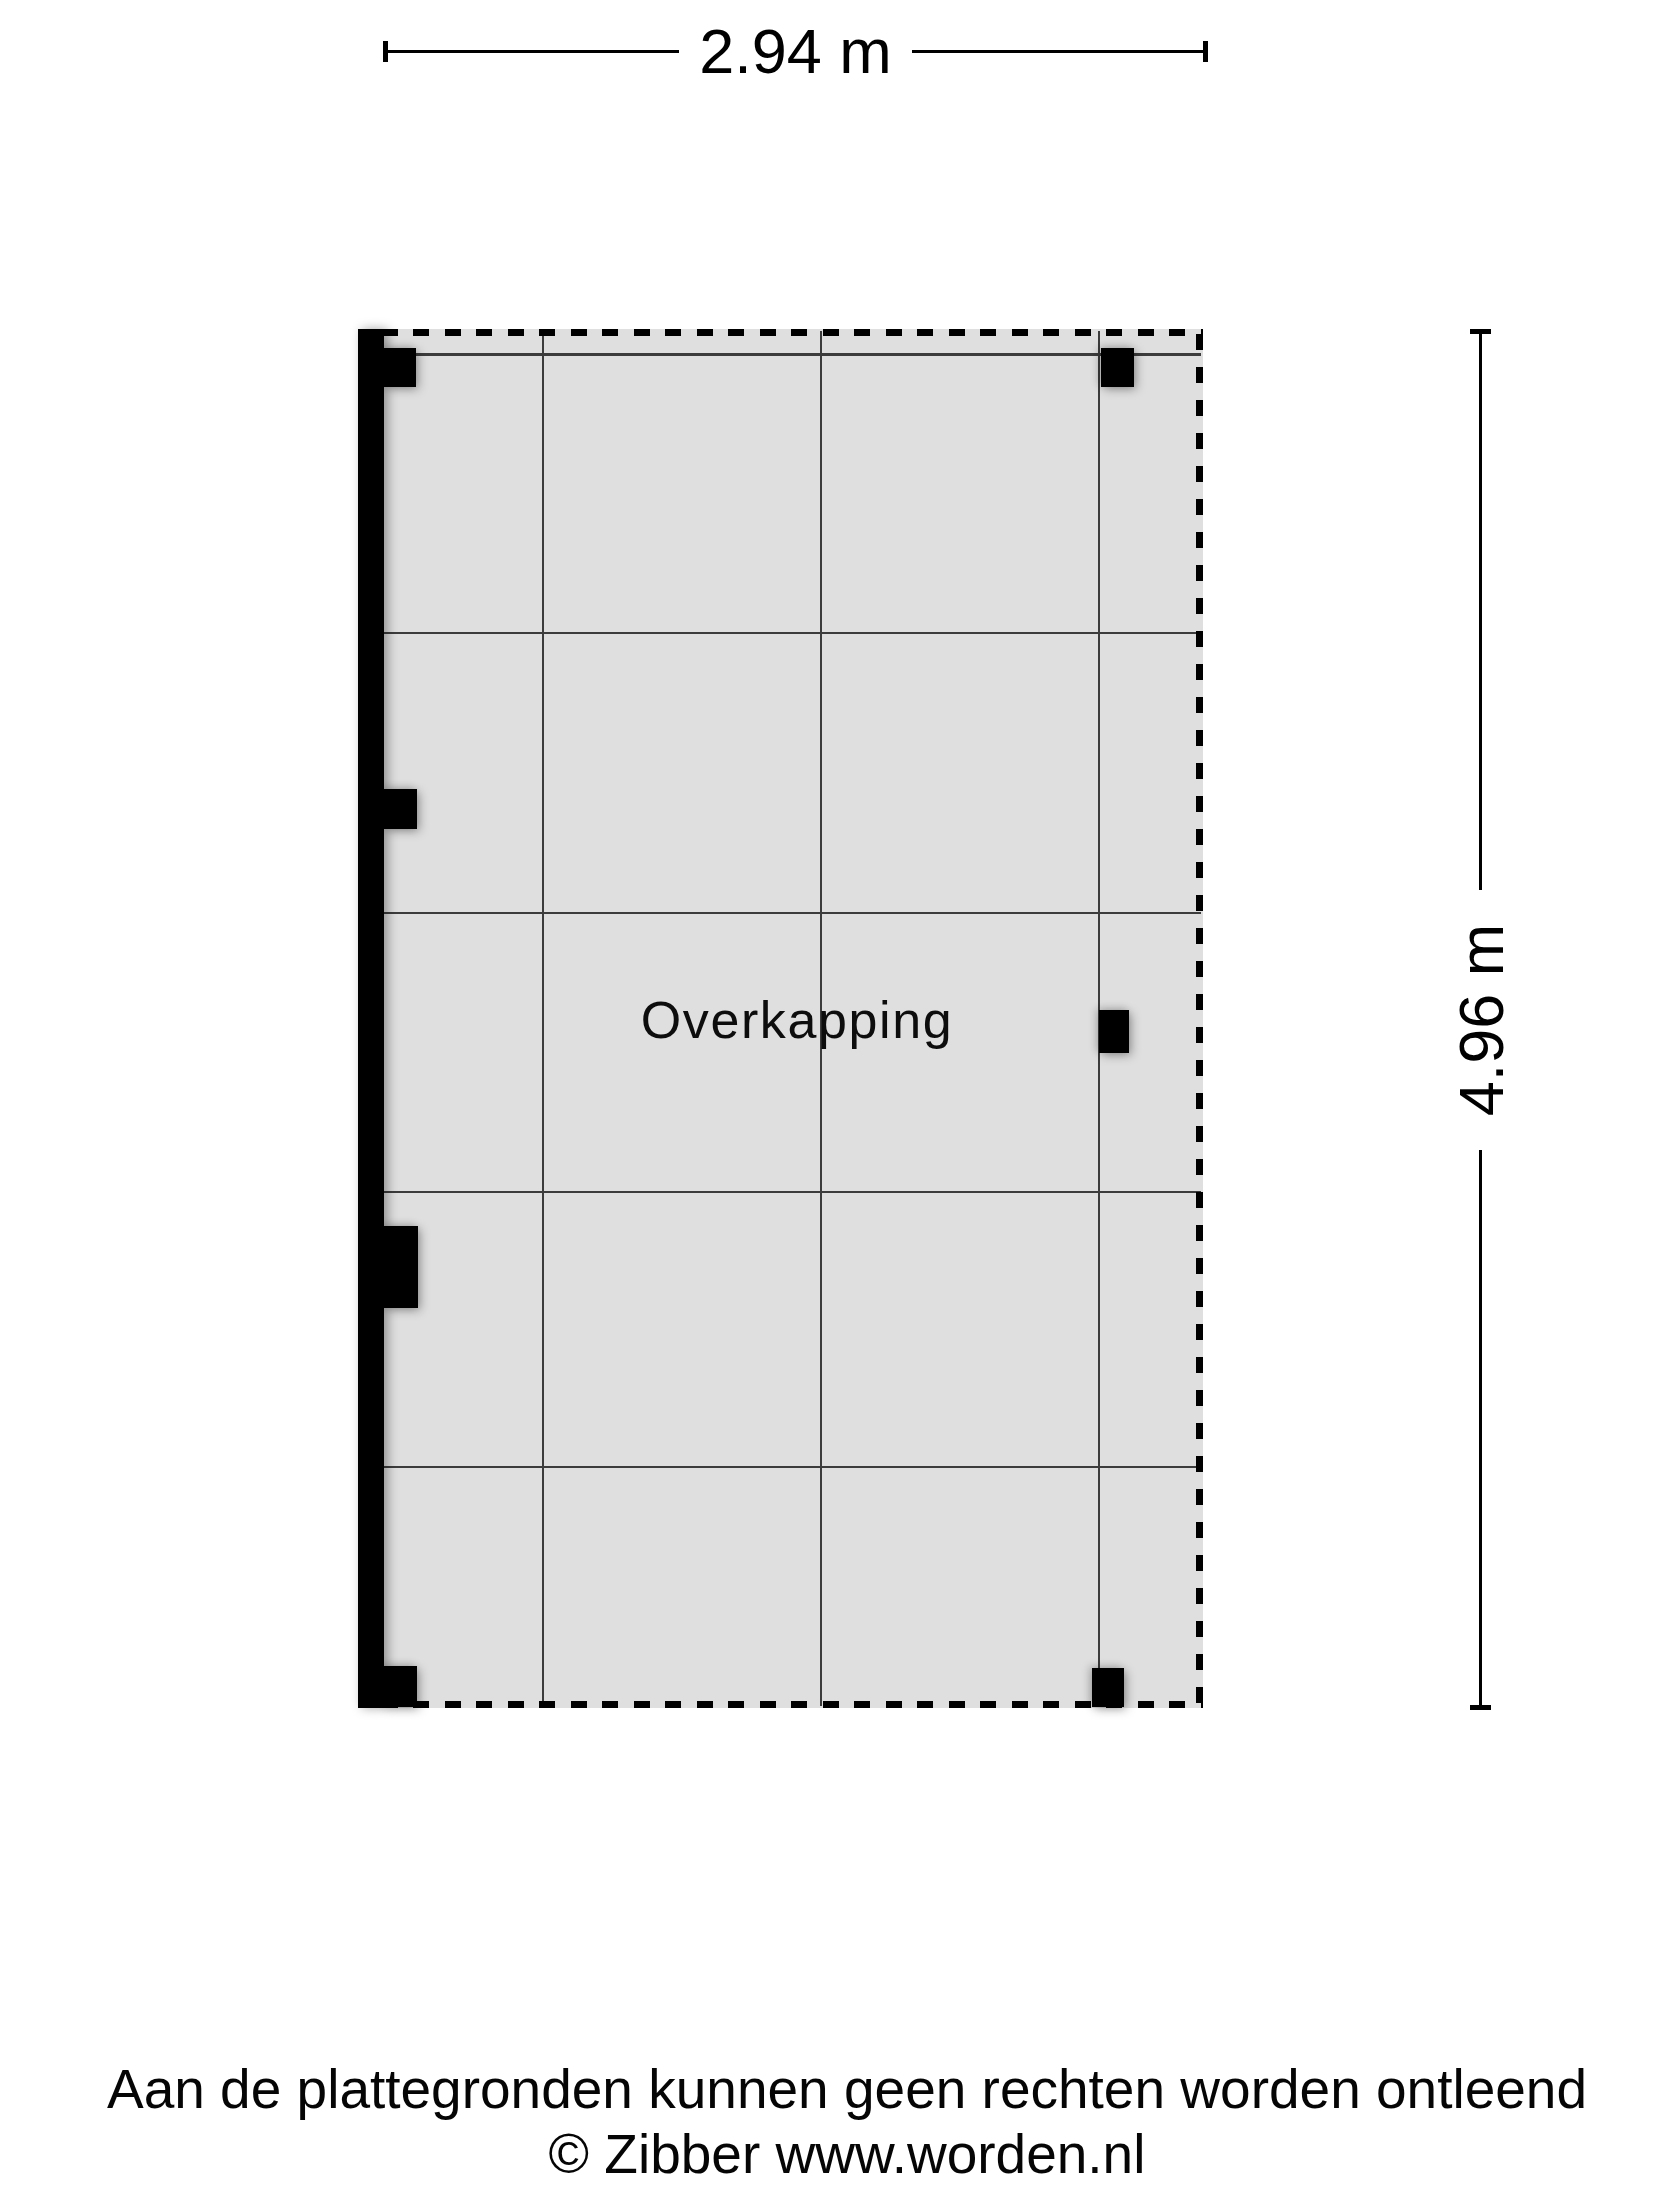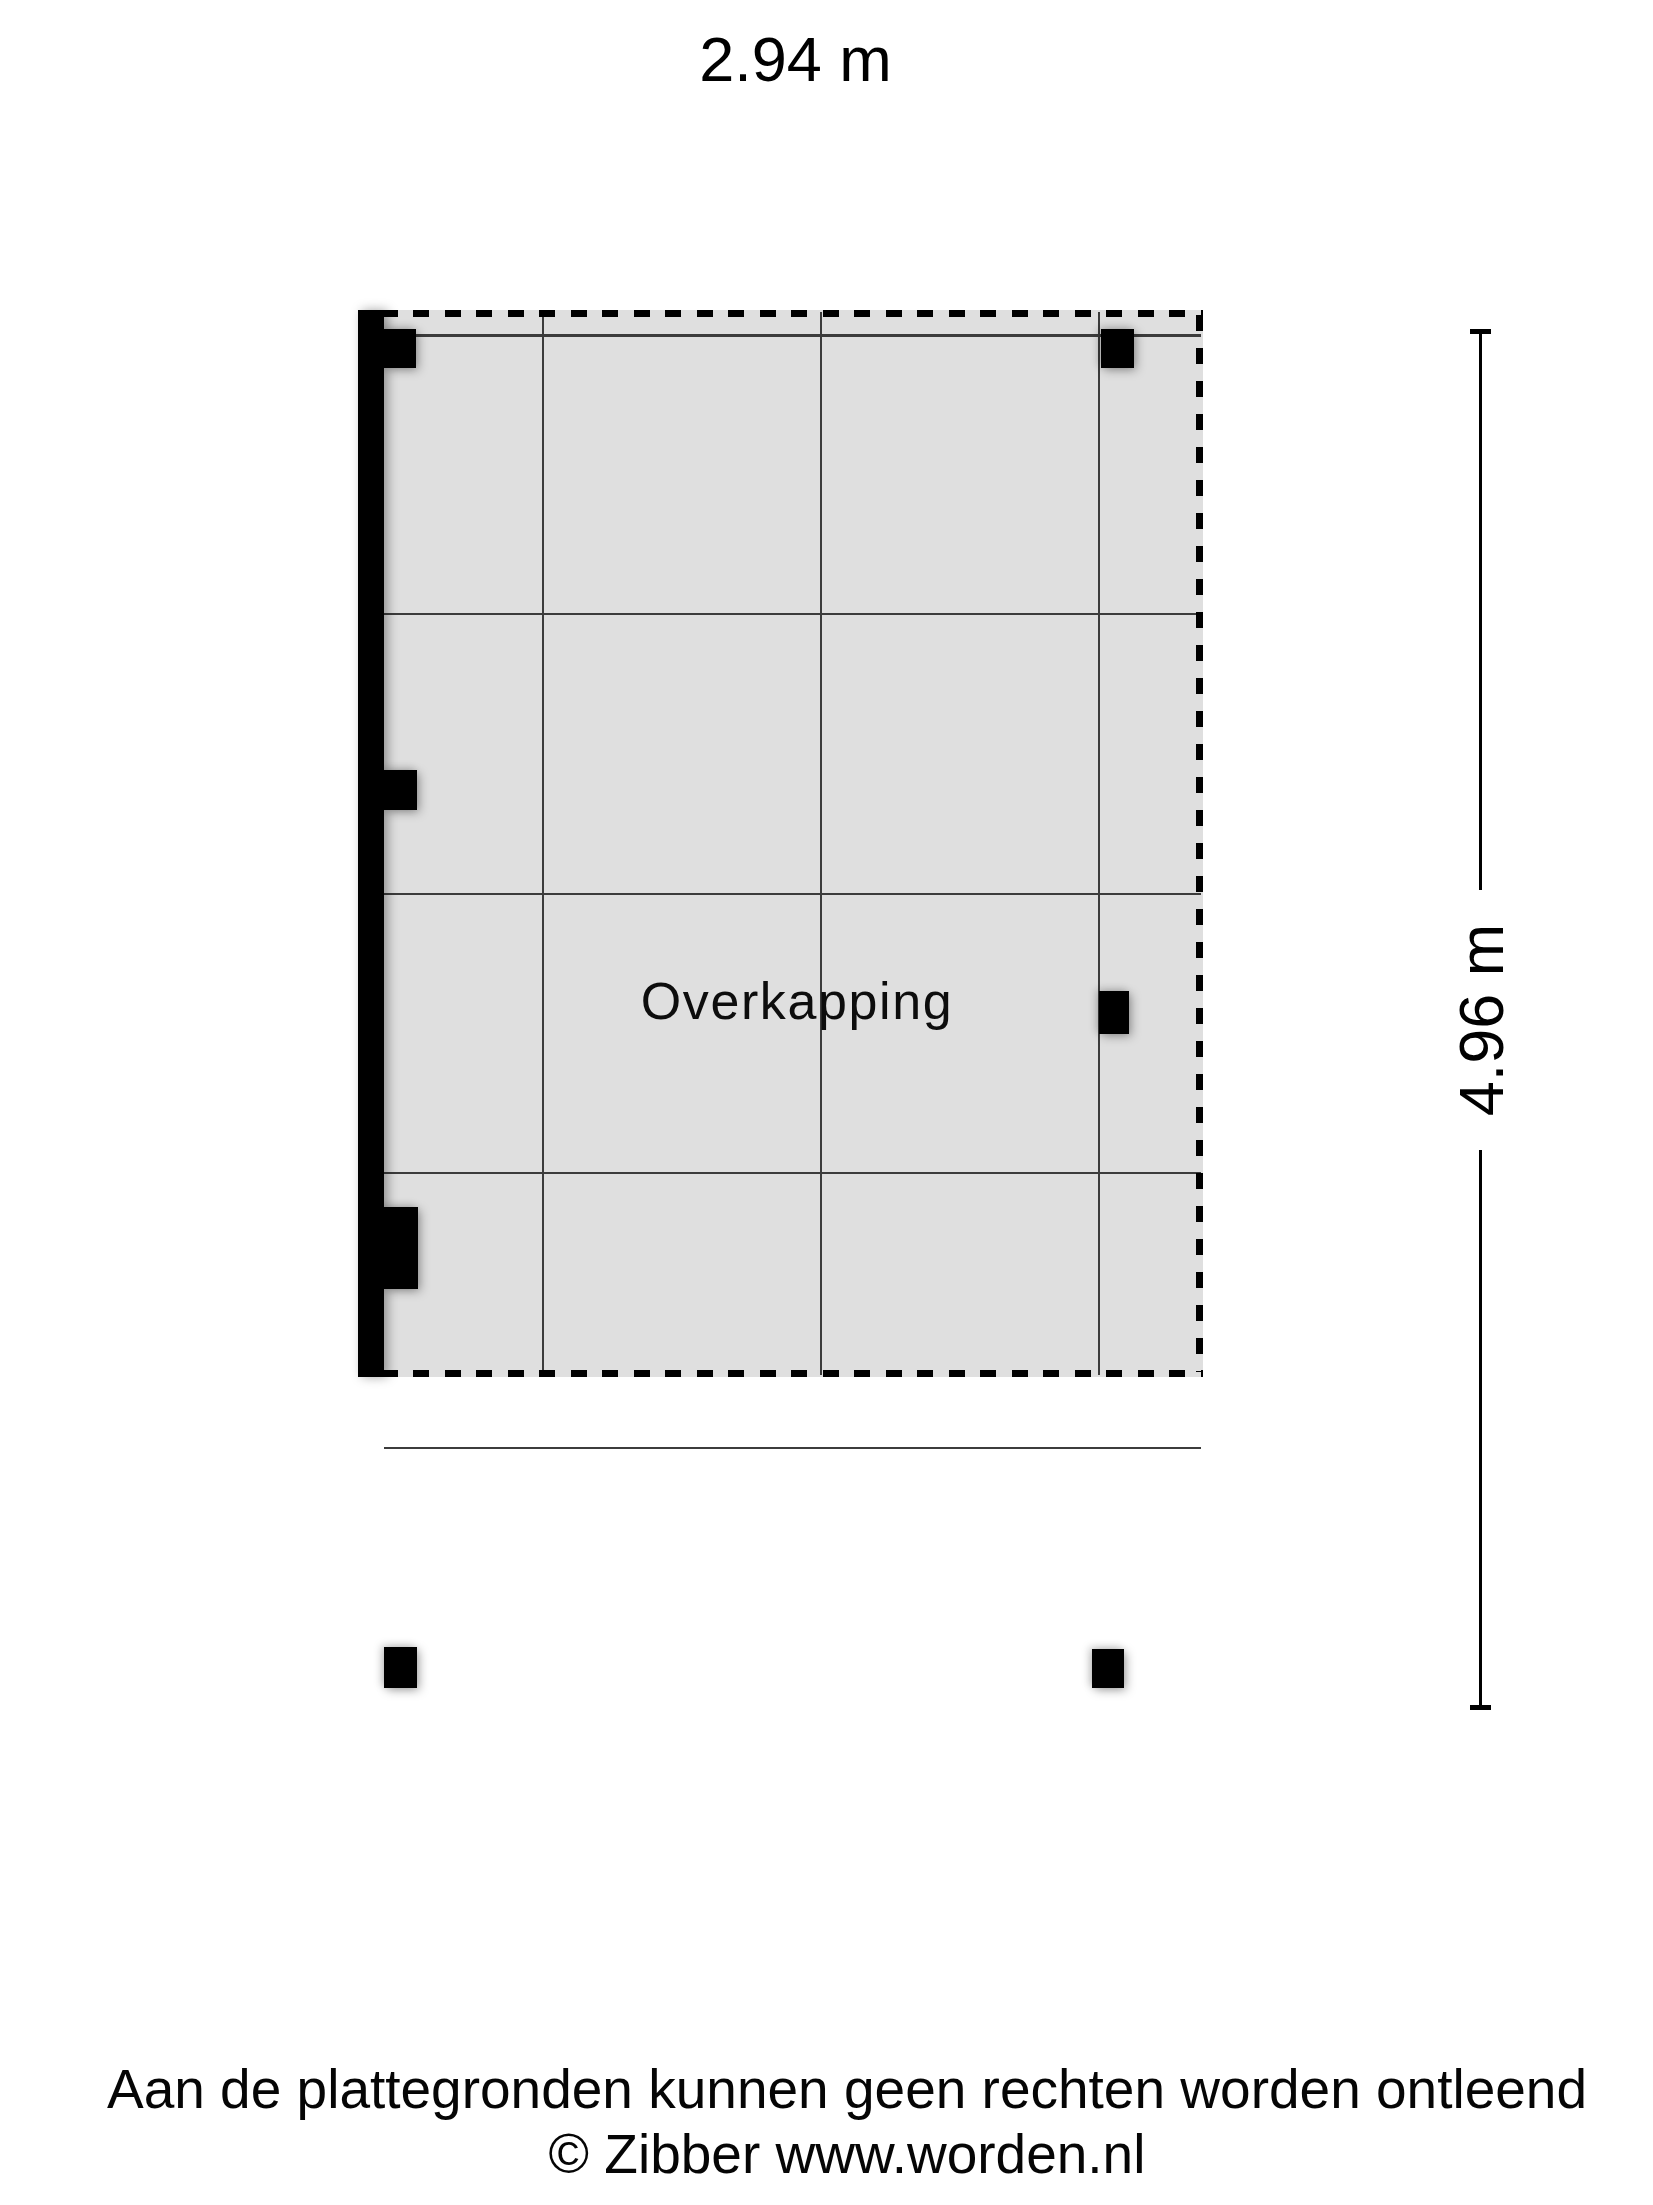--- a/index.html
+++ b/index.html
@@ -13,21 +13,21 @@
   body{
     background:var(--background);
     position:relative;
     overflow:hidden;
     font-family:"Liberation Sans","DejaVu Sans",sans-serif;
     color:#000;
   }
   
   .dim-top{
     position:absolute;left:383px;top:28px;width:825px;height:47px;
-    display:flex;align-items:center;flex-direction:column;
+    display:flex;align-items:center;
   }
   .dim-tick-v{width:4.7px;height:21px;background:var(--structure);}
   .dim-line-h{flex:1;height:3.9px;background:var(--structure);}
   .dim-label-top{
     padding:0 20.5px;font-size:63px;line-height:1;white-space:nowrap;
     color:var(--structure);
   }
   
   .dim-right{
     position:absolute;left:1460px;top:329px;width:41px;height:1381px;
@@ -35,21 +35,21 @@
   }
   .dim-tick-h{width:21px;height:4.7px;background:var(--structure);}
   .dim-line-v{flex:1;width:3.9px;background:var(--structure);}
   .dim-label-right-box{position:relative;width:41px;height:260px;}
   .dim-label-right-box span{
     position:absolute;left:50%;top:50%;
     transform:translate(-50%,-50%) rotate(-90deg);
     font-size:63px;line-height:1;white-space:nowrap;color:var(--structure);
   }
   
-  .plan{position:absolute;left:358px;top:310px;width:845px;height:1067px;}
+  .plan{position:absolute;left:358px;top:329px;width:845px;height:1379px;}
   .floor-fill{
     position:absolute;left:26px;right:0;top:0;bottom:0;
     background:var(--floor_fill);
   }
   .wall-left{
     position:absolute;left:0;top:0;width:26px;height:100%;
     background:var(--structure);
     box-shadow:3.9px 0 11px rgba(0,0,0,0.35);
   }
   .dash-top,.dash-bottom{

